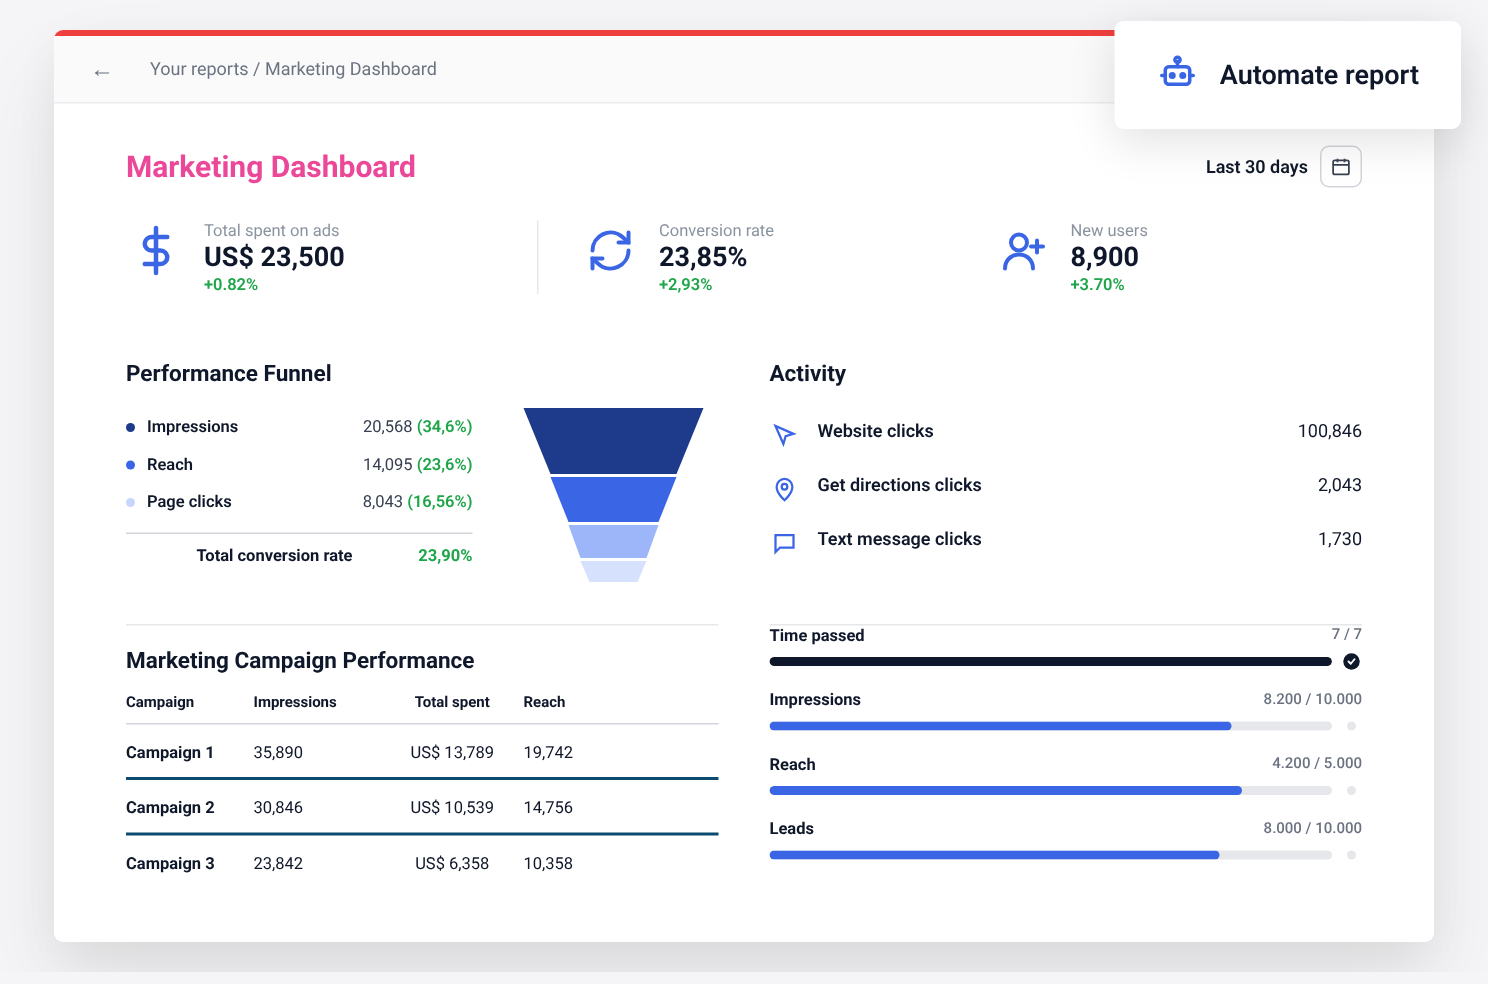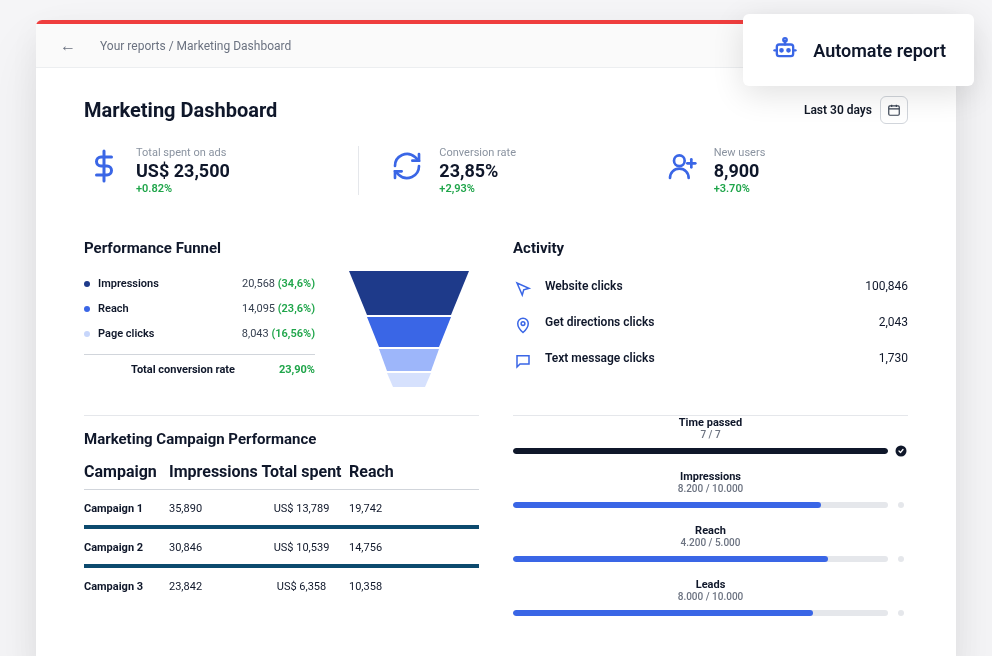--- a/index.html
+++ b/index.html
@@ -5,21 +5,21 @@
     * { box-sizing: border-box; margin: 0; padding: 0; font-family: -apple-system, BlinkMacSystemFont, 'Segoe UI', Roboto, Arial, sans-serif; }
     body { background: #f5f5f7; padding: 20px; }
     .app-window { width: 920px; background: #fff; border-radius: 6px; box-shadow: 0 30px 60px rgba(0,0,0,0.08), 0 10px 30px rgba(0,0,0,0.05); overflow: hidden; position: relative; }
     .top-accent { height: 4px; background: #ef3e3e; }
     .breadcrumb-bar { display: flex; align-items: center; padding: 12px 24px; border-bottom: 1px solid #eceef0; background: #fafafa; }
     .back-arrow { margin-right: 24px; color: #6b7280; font-size: 16px; cursor: pointer; }
     .breadcrumb-text { font-size: 12px; color: #6b7280; }
 
     .content { padding: 28px 48px 36px; }
     .header-row { display: flex; justify-content: space-between; align-items: center; margin-bottom: 22px; }
-    .page-title { font-size: 20px; font-weight: 700; color: #0f172a; }
+    .page-title { font-size: 20px; font-weight: 700; color: #ec4899; }
     .date-selector { display: flex; align-items: center; gap: 8px; font-size: 12px; font-weight: 600; color: #111827; }
     .calendar-icon-btn { width: 28px; height: 28px; border: 1px solid #d1d5db; border-radius: 6px; display: flex; align-items: center; justify-content: center; cursor: pointer; }
 
     .metrics-row { display: flex; gap: 28px; margin-bottom: 24px; padding-bottom: 6px; }
     .metric { display: flex; align-items: flex-start; gap: 12px; flex: 1; }
     .metric-icon { width: 40px; height: 40px; display: flex; align-items: center; justify-content: center; }
     .metric-body { display: flex; flex-direction: column; gap: 1px; }
     .metric-label { font-size: 11px; color: #8a93a0; }
     .metric-value { font-size: 18px; font-weight: 700; color: #0f172a; }
     .metric-change { font-size: 11px; font-weight: 600; color: #1fa54a; }
@@ -41,31 +41,31 @@
     .funnel-total-label { color: #0f172a; margin-left: 47px; }
     .funnel-total-val { color: #1fa54a; }
     .funnel-svg { width: 140px; height: 120px; }
 
     .activity-list .activity-row { display: flex; align-items: flex-start; padding: 8px 0; font-size: 12px; }
     .activity-icon { width: 20px; height: 20px; margin-right: 12px; display: flex; align-items: center; justify-content: center; }
     .activity-label { flex: 1; font-weight: 600; color: #0f172a; }
     .activity-value { color: #0f172a; }
 
     .campaign-table .thead-row { display: flex; border-bottom: 1px solid #d1d5db; padding-bottom: 8px; }
-    .th { font-size: 16px; font-weight: 700; color: #0f172a; }
+    .th { font-size: 10px; font-weight: 700; color: #0f172a; }
     .td { font-size: 11px; color: #0f172a; }
     .tcol-0 { width: 85px; font-weight: 700; }
     .tcol-1 { width: 85px; }
     .tcol-2 { width: 95px; text-align: center; }
     .tcol-3 { width: 70px; }
-    .trow { display: flex; padding: 12px 0 10px; border-bottom: 4px solid #0c4a6e; }
+    .trow { display: flex; padding: 12px 0 10px; border-bottom: 2px solid #0c4a6e; }
     .trow:last-child { border-bottom: none; }
 
     .kpi-item { margin-bottom: 12px; }
-    .kpi-head { display: flex; justify-content: space-between; align-items: center; margin-bottom: 4px; flex-direction: column; }
+    .kpi-head { display: flex; justify-content: space-between; align-items: center; margin-bottom: 4px; }
     .kpi-label { font-size: 11px; font-weight: 700; color: #0f172a; }
     .kpi-value { font-size: 10px; color: #6b7280; font-weight: 500; }
     .kpi-bar-wrap { display: flex; align-items: center; gap: 6px; }
     .kpi-bar { flex: 1; height: 6px; background: #e5e7eb; border-radius: 3px; overflow: hidden; position: relative; }
     .kpi-fill { height: 100%; background: #3a66e6; border-radius: 3px; }
     .kpi-fill-dark { background: #0f172a; }
     .kpi-end { width: 14px; height: 14px; display: flex; align-items: center; justify-content: center; }
 
     .float-btn { position: absolute; top: -6px; right: -18px; background: #fff; border-radius: 6px; padding: 20px 28px; display: flex; align-items: center; gap: 14px; box-shadow: 0 8px 32px rgba(0,0,0,0.12); cursor: pointer; z-index: 10; }
     .float-btn-label { font-size: 18px; font-weight: 600; color: #0f172a; }

